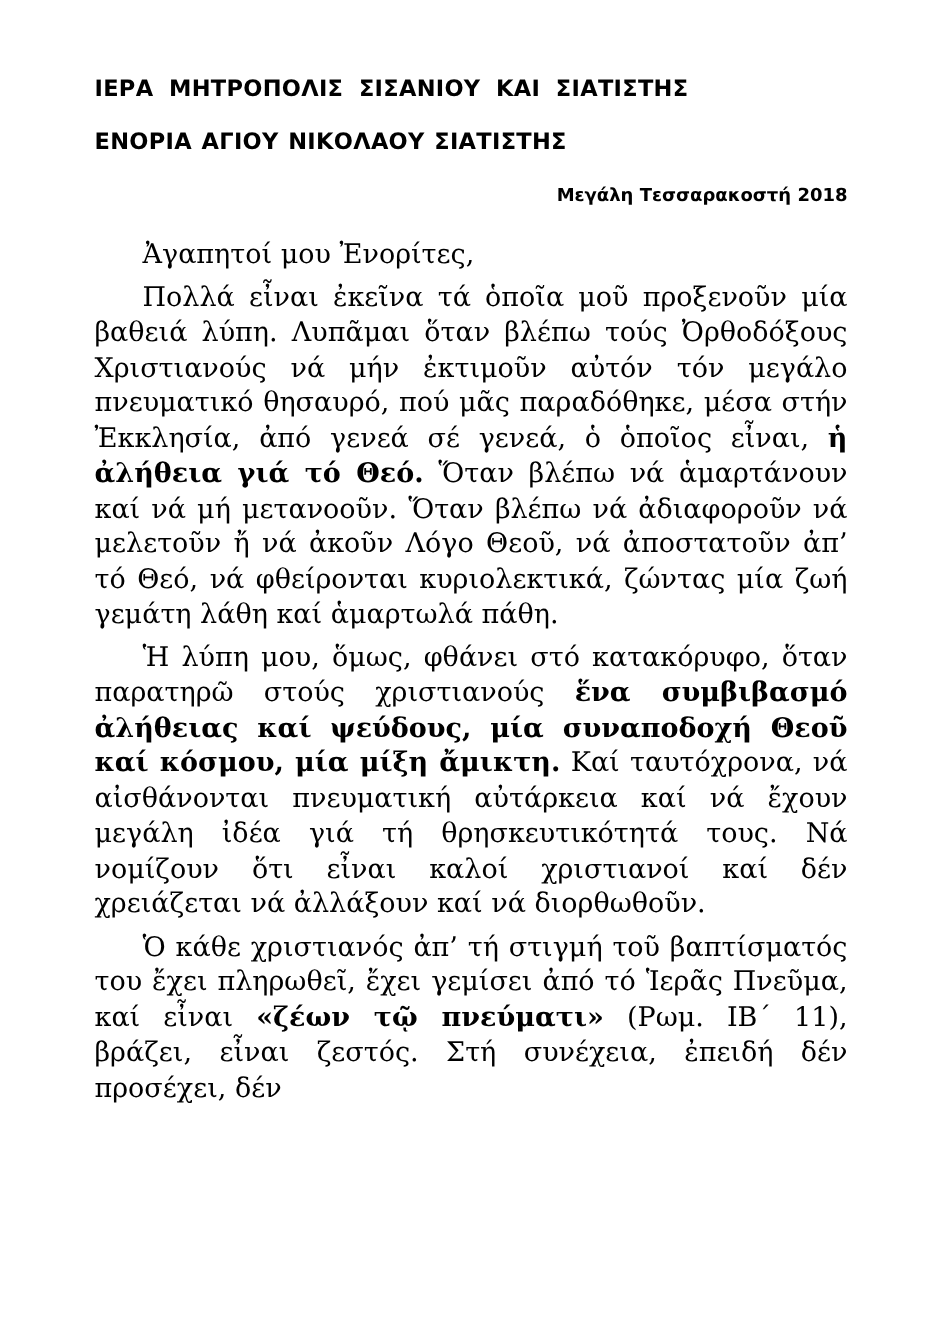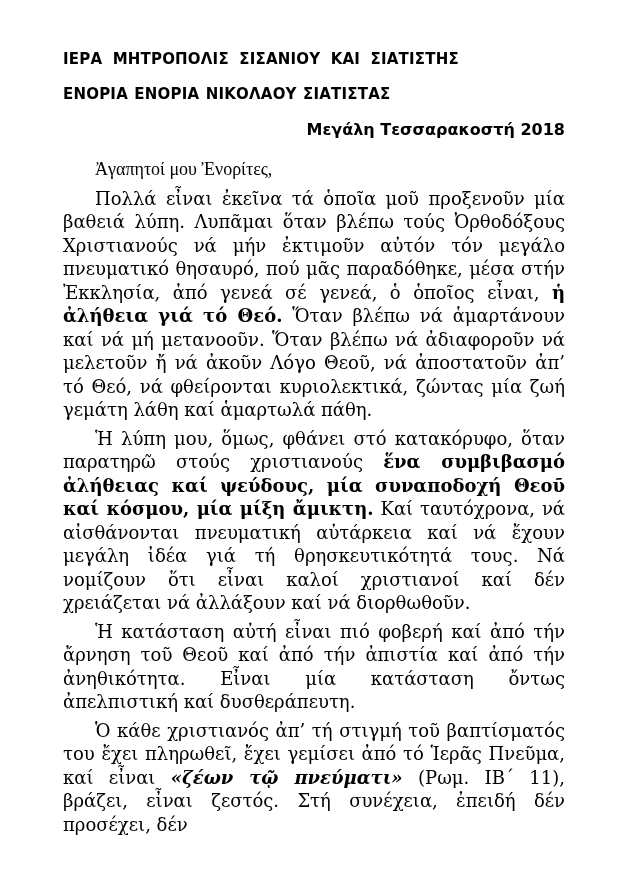--- a/index.html
+++ b/index.html
@@ -32,59 +32,57 @@
   }
   .org-line-2 {
     font-size: 15px;
     line-height: 19px;
     word-spacing: 1px;
     letter-spacing: 0.2px;
     margin: 0 0 16px 0;
     white-space: nowrap;
   }
   .date-line {
-    font-size: 16px;
+    font-size: 12px;
     line-height: 20px;
     text-align: right;
     margin: 0 0 18px 0;
   }
   .letter-body {
     font-size: 18px;
     line-height: 23.5px;
     color: #000000;
   }
   .greeting {
     margin: 0;
     text-indent: 32px;
-    font-family: Liberation Serif, serif;
   }
   p.para {
     margin: 5px 0 0 0;
     text-align: justify;
     text-indent: 32px;
   }
   p.para span { text-decoration-skip-ink: none; }
   .b { font-weight: 700; }
-  .i { font-style: italic; }
+  .i { }
   .u {
     text-decoration-thickness: 1px;
     text-underline-offset: 3px;
   }
 </style>
 </head>
 <body>
 
 <div class="page">
   <header class="doc-header">
     <div class="org-line-1">ΙΕΡΑ ΜΗΤΡΟΠΟΛΙΣ ΣΙΣΑΝΙΟΥ ΚΑΙ ΣΙΑΤΙΣΤΗΣ</div>
-    <div class="org-line-2">ΕΝΟΡΙΑ ΕΝΟΡΙΑ ΝΙΚΟΛΑΟΥ ΣΙΑΤΙΣΤΑΣ</div>
+    <div class="org-line-2">ΕΝΟΡΙΑ ΑΓΙΟΥ ΝΙΚΟΛΑΟΥ ΣΙΑΤΙΣΤΗΣ</div>
     <div class="date-line">Μεγάλη Τεσσαρακοστή 2018</div>
   </header>
   <main class="letter-body">
     <p class="greeting">Ἀγαπητοί μου Ἐνορίτες,</p>
     <div id="paragraphs">
         <p class="para"><span class="">Πολλά εἶναι ἐκεῖνα τά ὁποῖα μοῦ προξενοῦν μία βαθειά λύπη. </span><span class="u">Λυπᾶμαι ὅταν βλέπω τούς Ὀρθοδόξους Χριστιανούς νά μήν ἐκτιμοῦν αὐτόν τόν μεγάλο πνευματικό θησαυρό, πού μᾶς παραδόθηκε, μέσα στήν Ἐκκλησία, ἀπό γενεά σέ γενεά, ὁ ὁποῖος εἶναι, </span><span class="b u">ἡ ἀλήθεια γιά τό Θεό.</span><span class="u"> Ὅταν βλέπω νά ἁμαρτάνουν καί νά μή μετανοοῦν. Ὅταν βλέπω νά ἀδιαφοροῦν νά μελετοῦν ἤ νά ἀκοῦν Λόγο Θεοῦ, νά ἀποστατοῦν ἀπ’ τό Θεό, νά φθείρονται κυριολεκτικά, ζώντας μία ζωή γεμάτη λάθη καί ἁμαρτωλά πάθη.</span></p>
         <p class="para"><span class="">Ἡ λύπη μου, ὅμως, φθάνει στό κατακόρυφο, ὅταν παρατηρῶ στούς χριστιανούς </span><span class="b u">ἕνα συμβιβασμό ἀλήθειας καί ψεύδους, μία συναποδοχή Θεοῦ καί κόσμου, μία μίξη ἄμικτη.</span><span class="u"> Καί ταυτόχρονα, νά αἰσθάνονται πνευματική αὐτάρκεια καί νά ἔχουν μεγάλη ἰδέα γιά τή θρησκευτικότητά τους. Νά νομίζουν ὅτι εἶναι καλοί χριστιανοί καί δέν χρειάζεται νά ἀλλάξουν καί νά διορθωθοῦν.</span></p>
-        <p class="para"><span class="u">Ἡ κατάσταση αὐτή εἶναι πιό φοβερή καί ἀπό τήν ἄρνηση τοῦ Θεοῦ καί ἀπό τήν ἀπιστία καί ἀπό τήν ἀνηθικότητα. Εἶναι μία κατάσταση ὄντως ἀπελπιστική καί δυσθεράπευτη.</span></p>
         <p class="para"><span class="">Ὁ κάθε χριστιανός ἀπ’ τή στιγμή τοῦ βαπτίσματός του ἔχει πληρωθεῖ, ἔχει γεμίσει ἀπό τό Ἱερᾶς Πνεῦμα, καί εἶναι </span><span class="b i">«ζέων τῷ πνεύματι»</span><span class=""> (Ρωμ. ΙΒ´ 11), βράζει, εἶναι ζεστός. Στή συνέχεια, ἐπειδή δέν προσέχει, δέν </span></p>
       </div>
   </main>
 </div>
 
 </body></html>

